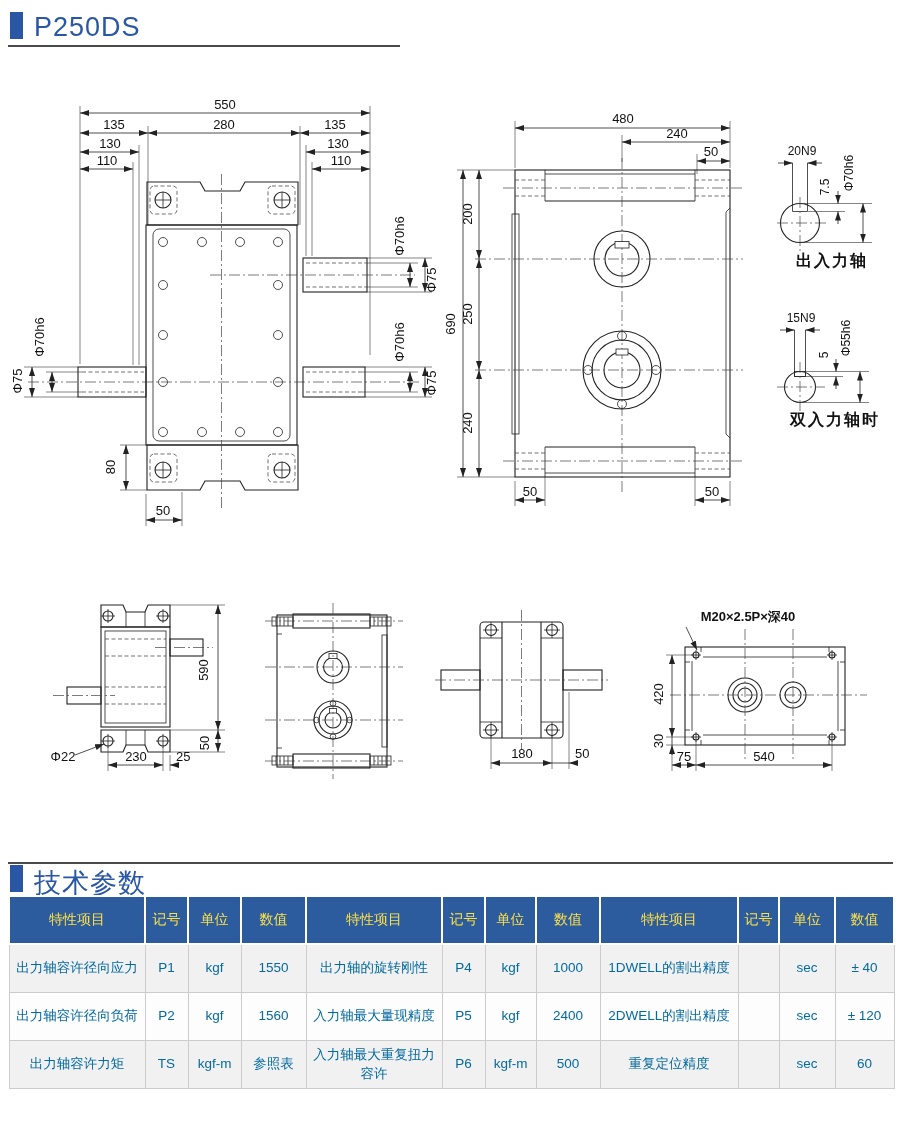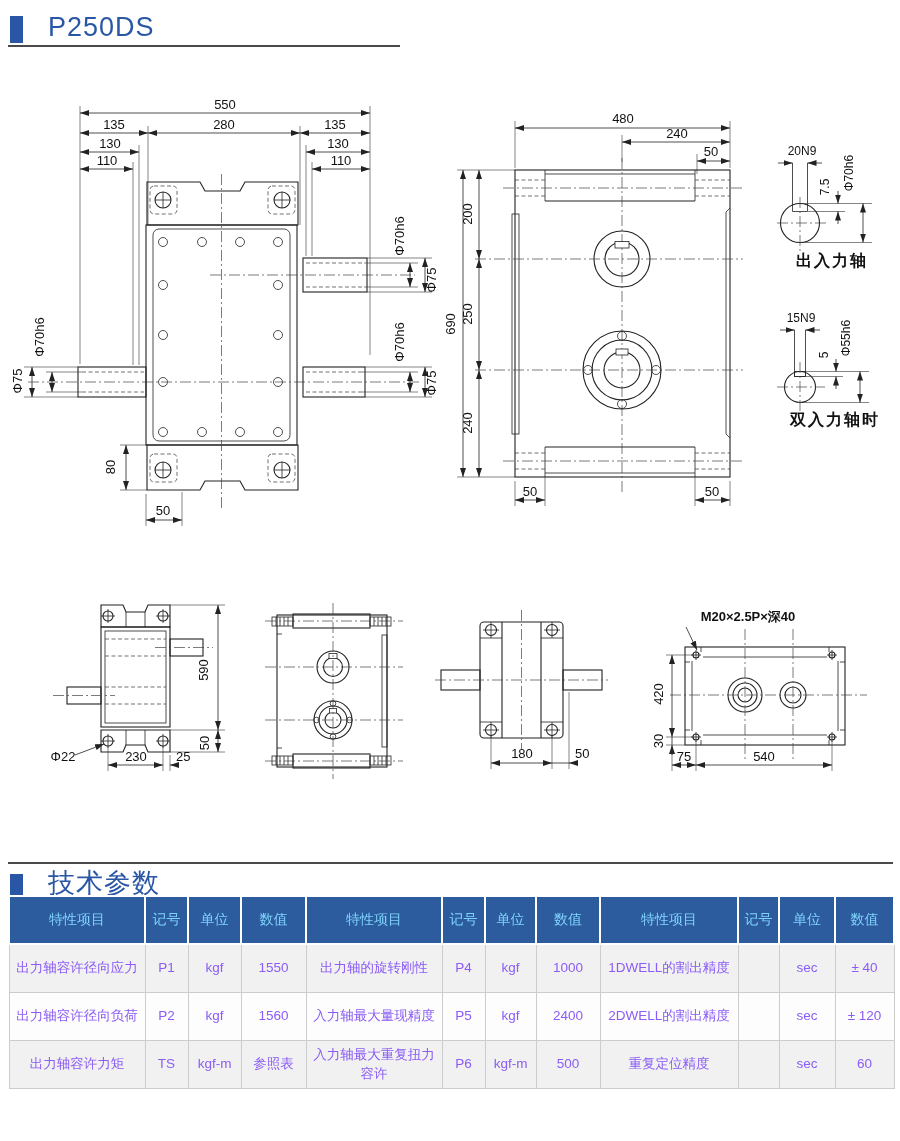--- a/index.html
+++ b/index.html
@@ -1,37 +1,37 @@
 <!DOCTYPE html>
 <html><head>
 <meta charset="utf-8">
 <style>
   html,body{margin:0;padding:0;background:#fff;}
   .sheet{position:relative;width:900px;height:1141px;background:#fff;overflow:hidden;
          font-family:"Liberation Sans",sans-serif;}
-  .sec-head{position:absolute;display:flex;align-items:flex-end;gap:25px;}
+  .sec-head{position:absolute;display:flex;align-items:flex-start;gap:11px;}
   .bullet{width:13px;height:27px;background:#2a57a5;}
   .sec-title{font-size:27px;color:#2a57a5;letter-spacing:1px;}
   .rule{position:absolute;height:2px;background:#4a4a4a;}
   svg{position:absolute;overflow:visible;}
   svg text{font-family:"Liberation Sans",sans-serif;fill:#111;}
   .dim-t{font-size:13px;}
   .dim-s{font-size:12px;}
   .cap-t{font-size:16px;font-weight:bold;letter-spacing:2px;}
   .ol{fill:none;stroke:#222;stroke-width:1.1px;}
   .th{fill:none;stroke:#222;stroke-width:0.8px;}
   .tw{fill:#fff;stroke:#222;stroke-width:0.8px;}
   .cl{fill:none;stroke:#444;stroke-width:0.7px;stroke-dasharray:11 3 2 3;}
   .hd{fill:none;stroke:#333;stroke-width:0.7px;stroke-dasharray:4 2.5;}
   .dl{fill:none;stroke:#222;stroke-width:0.8px;}
   .xl{fill:none;stroke:#333;stroke-width:0.6px;}
   .params{position:absolute;left:8px;top:895px;width:885px;border-collapse:collapse;table-layout:fixed;}
-  .params th{background:#2d5c9e;color:#7dd3fc;font-weight:normal;font-size:14px;
+  .params th{background:#2d5c9e;color:#fde047;font-weight:normal;font-size:14px;
              border:2px solid #fff;height:42px;padding:2px;}
-  .params td{border:1px solid #ccc;font-size:13.5px;color:#8b5cf6;text-align:center;
+  .params td{border:1px solid #ccc;font-size:13.5px;color:#0369a1;text-align:center;
              padding:3px 5px;height:41px;white-space:pre-line;line-height:1.35;}
   .params tbody tr:nth-child(odd) td{background:#f1f1f1;}
   .params tbody tr:nth-child(even) td{background:#fdfdfd;}
 </style>
 </head>
 <body>
 
 <div class="sheet">
 
   <div class="sec-head" style="left:10px;top:12px;">

